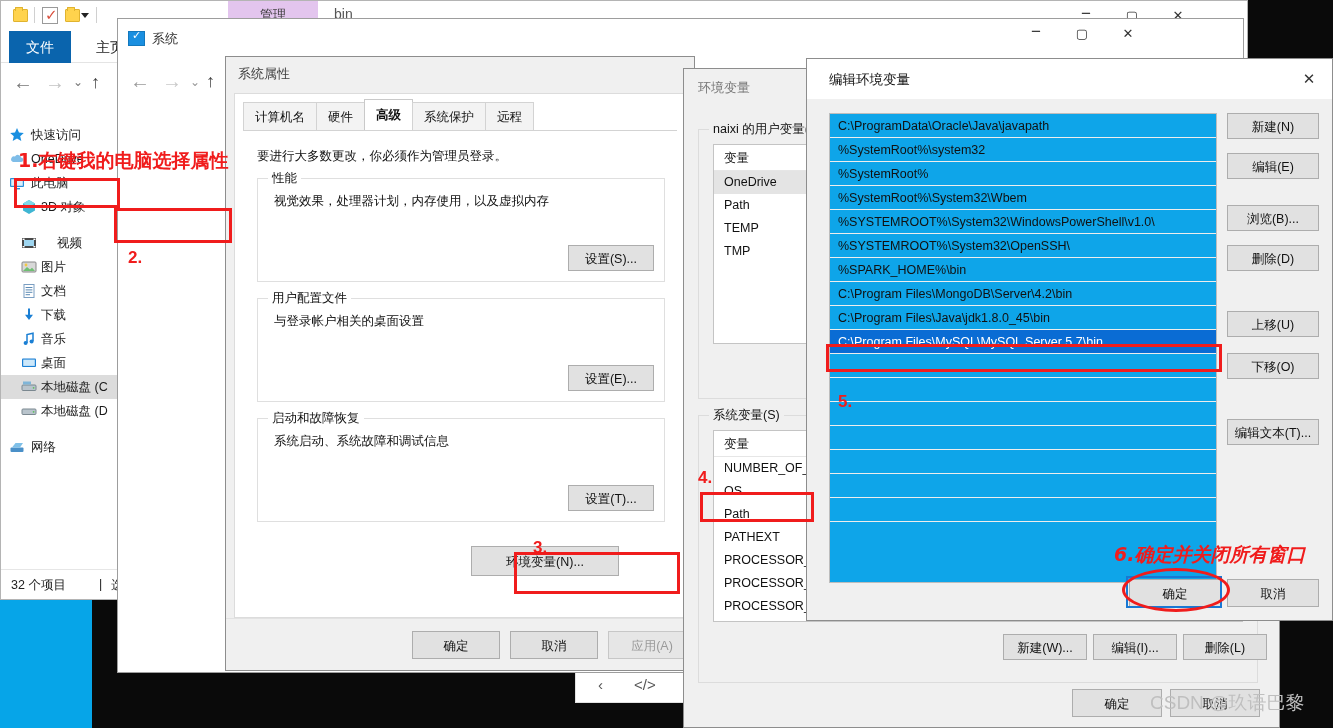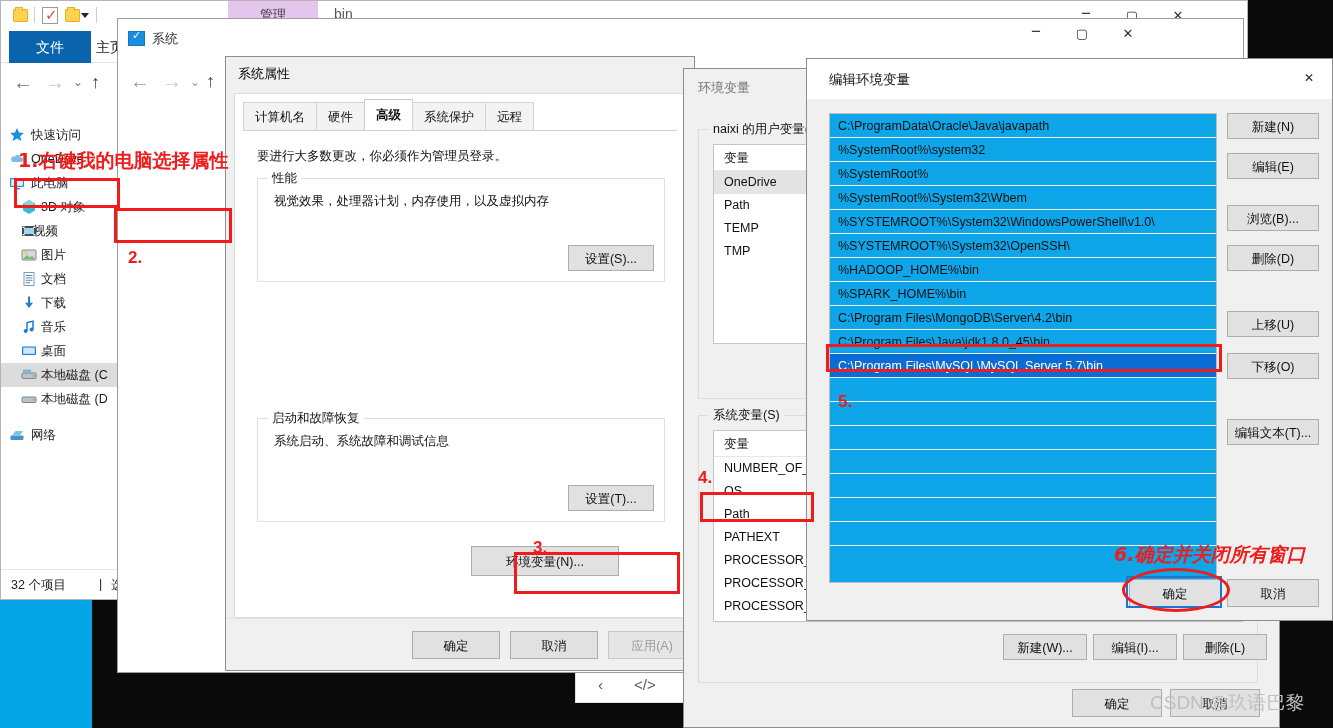--- a/index.html
+++ b/index.html
@@ -27,21 +27,21 @@
   #tb-caret { position:absolute; left:80px; top:12px; width:0; height:0; border-left:4px solid transparent; border-right:4px solid transparent; border-top:5px solid #222; }
   #manage-tab { position:absolute; left:227px; top:0; width:90px; height:24px; background:#e3c5ee; }
   #manage-tab-label { position:absolute; left:0; top:5px; width:100%; text-align:center; color:#3b3b3b; font-size:13px; }
   #bin-title { position:absolute; left:333px; top:5px; font-size:14px; color:#555; }
   .win-btn { position:absolute; top:0; width:46px; height:30px; text-align:center; color:#333; }
   .win-btn i { font-style:normal; position:relative; top:7px; font-size:13px; }
   #exp-min { right:138px; } #exp-max { right:92px; } #exp-close { right:46px; }
   #exp-min i { top:3px; font-size:17px; }
 
   #ribbon { position:absolute; left:0; top:30px; width:100%; height:32px; background:#fff; border-bottom:1px solid #e4e4e4; }
-  #tab-file { position:absolute; left:8px; top:0; width:82px; height:32px; background:#0a64ad; color:#fff; text-align:center; line-height:32px; font-size:14px; }
+  #tab-file { position:absolute; left:8px; top:0; width:62px; height:32px; background:#0a64ad; color:#fff; text-align:center; line-height:32px; font-size:14px; }
   #tab-home { position:absolute; left:78px; top:0; width:62px; height:32px; text-align:center; line-height:32px; font-size:14px; color:#222; }
 
   #nav-bar { position:absolute; left:0; top:62px; width:100%; height:38px; background:#fff; }
   .nav-arrow { position:absolute; top:8px; font-size:20px; color:#777; }
   #nav-back { left:12px; } #nav-fwd { left:44px; color:#c3c3c3; }
   #nav-down { left:72px; top:12px; font-size:12px; color:#777; }
   #nav-up { left:90px; top:9px; font-size:18px; color:#444; }
   #addr-box { position:absolute; left:118px; top:7px; width:180px; height:24px; border:1px solid #cfcfcf; background:#fff; }
 
   #exp-sidebar { position:absolute; left:0; top:100px; width:120px; bottom:30px; background:#fff; border-right:1px solid #eee; }
@@ -72,21 +72,21 @@
   .crumb { position:absolute; top:4px; font-size:13px; color:#111; }
   .crumb-sep { position:absolute; top:4px; font-size:12px; color:#888; }
   #syswin-home { position:absolute; left:140px; top:108px; font-size:13px; color:#2a52be; }
   .cp-link { position:absolute; left:140px; font-size:13px; color:#2a52be; white-space:nowrap; }
   .cp-shield { position:absolute; left:-22px; top:1px; width:15px; height:16px; }
   #cp-also { position:absolute; left:140px; top:550px; font-size:13px; color:#999; }
   #cp-sec   { position:absolute; left:140px; top:575px; font-size:13px; color:#2a52be; }
 
   
   #sysprops { position:absolute; left:225px; top:56px; width:470px; height:615px; background:#f0f0f0; border:1px solid #8d8d8d; }
-  #sysprops-title { position:absolute; left:12px; top:8px; font-size:13px; color:#000000; }
+  #sysprops-title { position:absolute; left:12px; top:8px; font-size:13px; color:#404040; }
   #sysprops-body { position:absolute; left:8px; top:36px; right:8px; bottom:52px; background:#fff; border:1px solid #dcdcdc; }
   #tabstrip { position:absolute; left:8px; top:8px; height:28px; }
   .tabb { position:relative; float:left; height:28px; padding:0 11px; line-height:28px; font-size:12.5px;
     border:1px solid #d3d3d3; border-bottom:none; background:#f3f3f3; color:#111; margin-right:-1px; }
   .tabb.active { background:#fff; height:31px; line-height:31px; top:-3px; border-color:#c9c9c9; font-weight:bold; }
   #tabline { position:absolute; left:8px; top:36px; right:8px; height:1px; background:#d3d3d3; }
   #sp-note { position:absolute; left:22px; top:54px; font-size:12.5px; color:#111; }
   .gbox { position:absolute; border:1px solid #dfdfdf;padding-left:24px; }
   .gbox-title { position:absolute; top:-9px; left:10px; background:#fff; padding:0 4px; font-size:12.5px; color:#111; }
   .gbox-desc { position:absolute; left:16px; top:14px; font-size:12.5px; color:#111; }
@@ -100,21 +100,21 @@
   #envvars-title { position:absolute; left:14px; top:10px; font-size:13px; color:#777; }
   .env-group { position:absolute; border:1px solid #dcdcdc; }
   .env-group-title { position:absolute; top:-9px; left:10px; background:#f0f0f0; padding:0 4px; font-size:12.5px; color:#111; }
   .env-list { position:absolute; background:#fff; border:1px solid #c4c4c4; overflow:hidden; }
   .env-hdr { height:26px; line-height:26px; padding-left:10px; font-size:12.5px; color:#111; border-bottom:1px solid #e6e6e6; }
   .env-row { height:23px; line-height:23px; padding-left:10px; font-size:12.5px; color:#111; white-space:nowrap; }
   .env-row.sel { background:#e4e4e4; }
 
   
   #editenv { position:absolute; left:806px; top:58px; width:527px; height:563px; background:#f0f0f0; border:1px solid #8d8d8d; }
-  #editenv-titlebar { position:absolute; left:0; top:0; width:100%; height:40px; background:#fff;font-family:Liberation Mono, monospace; }
+  #editenv-titlebar { position:absolute; left:0; top:0; width:100%; height:40px; background:#fff; }
   #editenv-title { position:absolute; left:22px; top:12px; font-size:13.5px; color:#111; }
   #editenv-close { position:absolute; right:0; top:0; width:46px; height:40px; text-align:center; line-height:40px; font-size:15px; color:#333; }
   #path-list { position:absolute; left:22px; top:54px; width:388px; height:470px; background:#0ea5e9; border:1px solid #bdbdbd; overflow:hidden; }
   .path-row { height:24px; line-height:24px; padding-left:8px; font-size:12.5px; color:#111; border-bottom:1px solid #ededed; white-space:nowrap; }
   .path-row.sel { background:#0a6cd4; color:#fff; }
   .edit-btn { position:absolute; left:420px; width:92px; height:26px; }
 
   
   .rbox { position:absolute; border:3px solid #f01c1c; pointer-events:none; }
   .rtext { position:absolute; color:#f01c1c; font-size:19px; font-weight:bold;
@@ -189,21 +189,21 @@
       </svg>
       <span>此电脑</span>
     </div>
     <div class="side-item" style="padding-left:40px;">
       <svg class="side-ico" style="left:20px;" viewBox="0 0 16 16">
         <path d="M8 1l6 3.4v7L8 15l-6-3.6v-7z" fill="#3fb6d3"></path>
           <path d="M8 1l6 3.4L8 8 2 4.4z" fill="#7fd8e8"></path>
       </svg>
       <span>3D 对象</span>
     </div>
-    <div class="side-item" style="padding-left:32px;">
+    <div class="side-item" style="padding-left:56px;margin-top:12px;">
       <svg class="side-ico" style="left:20px;" viewBox="0 0 16 16">
         <rect x="1" y="3" width="14" height="10" fill="#4a4a4a"></rect>
           <rect x="3" y="5" width="10" height="6" fill="#9fd6f0"></rect>
         <rect x="1.6" y="3.6" width="2" height="1.4" fill="#fff"></rect>
           <rect x="1.6" y="11" width="2" height="1.4" fill="#fff"></rect>
         <rect x="12.4" y="3.6" width="2" height="1.4" fill="#fff"></rect>
           <rect x="12.4" y="11" width="2" height="1.4" fill="#fff"></rect>
       </svg>
       <span>视频</span>
     </div>
@@ -357,20 +357,25 @@
     <div id="tabline"></div>
 
     <div id="sp-note">要进行大多数更改，你必须作为管理员登录。</div>
 
     <div class="gbox" style="left:22px; top:84px; width:408px; height:104px;">
       <div class="gbox-title">性能</div>
       <div class="gbox-desc">视觉效果，处理器计划，内存使用，以及虚拟内存</div>
       <div class="btn" style="right:10px; bottom:10px; width:86px; height:26px; line-height:26px;">设置(S)...</div>
     </div>
 
+    <div class="gbox" style="left:22px; top:204px; width:408px; height:104px;">
+      <div class="gbox-title">用户配置文件</div>
+      <div class="gbox-desc">与登录帐户相关的桌面设置</div>
+      <div class="btn" style="right:10px; bottom:10px; width:86px; height:26px; line-height:26px;">设置(E)...</div>
+    </div>
 
     <div class="gbox" style="left:22px; top:324px; width:408px; height:104px;">
       <div class="gbox-title">启动和故障恢复</div>
       <div class="gbox-desc">系统启动、系统故障和调试信息</div>
       <div class="btn" style="right:10px; bottom:10px; width:86px; height:26px; line-height:26px;">设置(T)...</div>
     </div>
 
     <div class="btn" style="left:236px; top:452px; width:148px; height:30px; line-height:30px;">环境变量(N)...</div>
   </div>
 
@@ -422,21 +427,20 @@
     <div id="editenv-close">✕</div>
   </div>
 
   <div id="path-list">
     <div class="path-row">C:\ProgramData\Oracle\Java\javapath</div>
     <div class="path-row">%SystemRoot%\system32</div>
     <div class="path-row">%SystemRoot%</div>
     <div class="path-row">%SystemRoot%\System32\Wbem</div>
     <div class="path-row">%SYSTEMROOT%\System32\WindowsPowerShell\v1.0\</div>
     <div class="path-row">%SYSTEMROOT%\System32\OpenSSH\</div>
-    <div class="path-row">%HADOOP_HOME%\bin</div>
     <div class="path-row">%SPARK_HOME%\bin</div>
     <div class="path-row">C:\Program Files\MongoDB\Server\4.2\bin</div>
     <div class="path-row">C:\Program Files\Java\jdk1.8.0_45\bin</div>
     <div class="path-row sel">C:\Program Files\MySQL\MySQL Server 5.7\bin</div>
     <div class="path-row"></div>
     <div class="path-row"></div>
     <div class="path-row"></div>
     <div class="path-row"></div>
     <div class="path-row"></div>
     <div class="path-row"></div>

